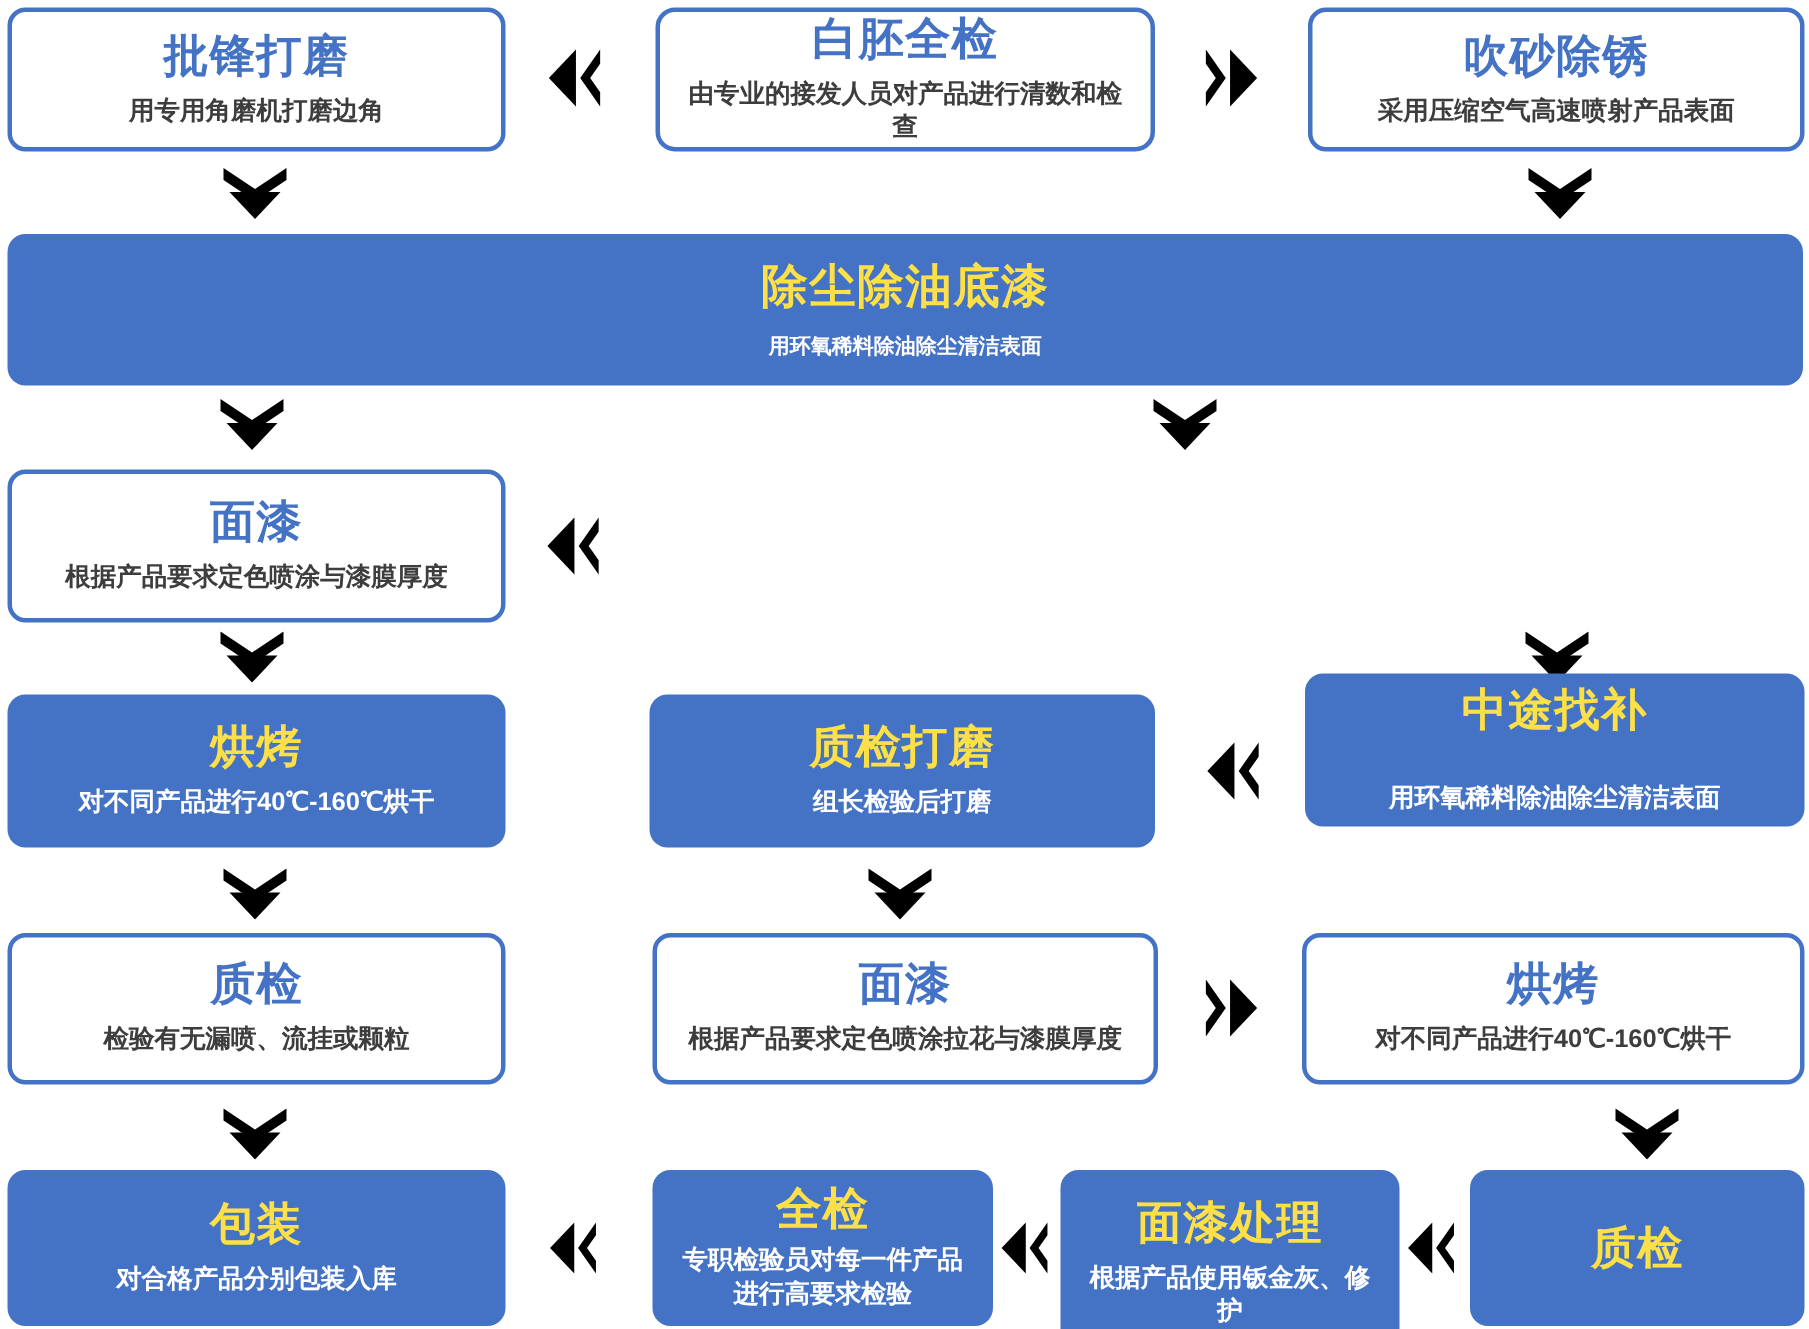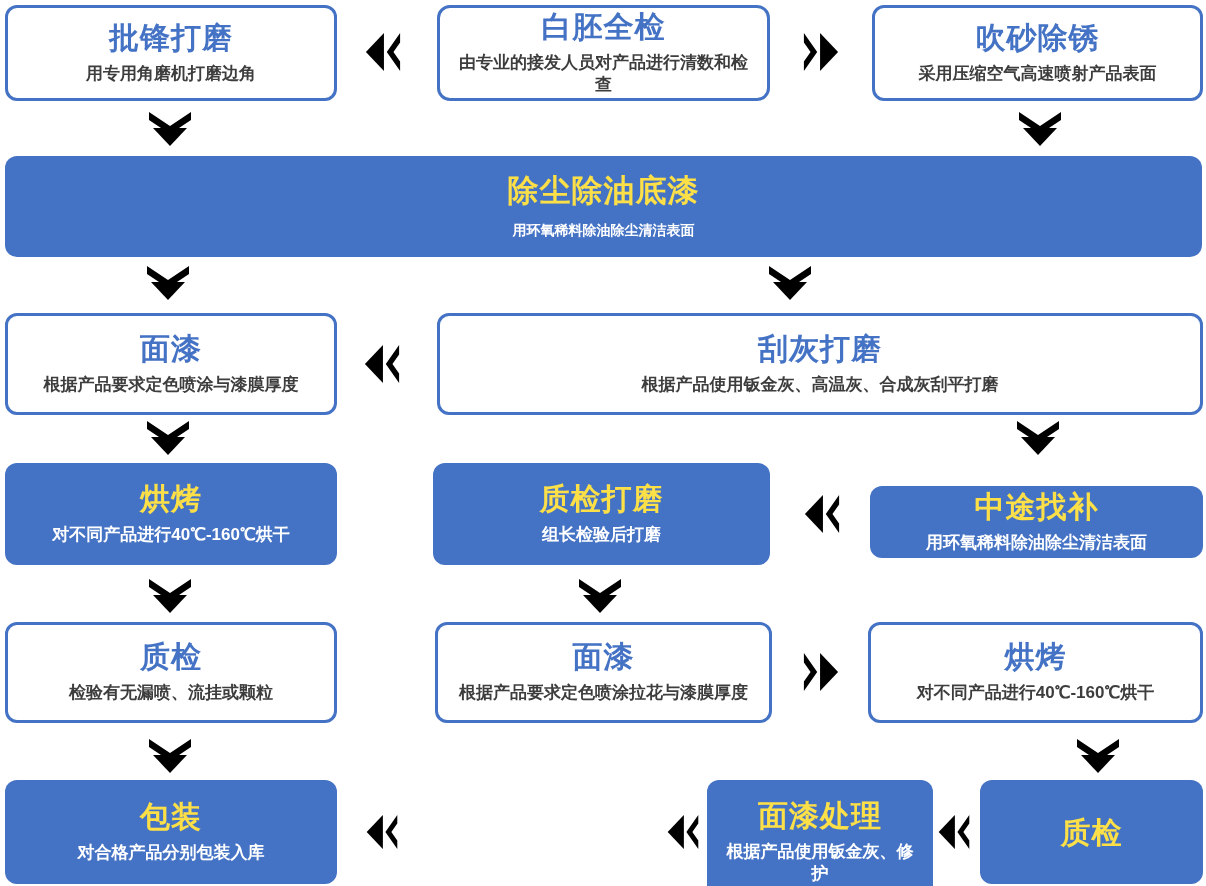--- a/index.html
+++ b/index.html
@@ -27,21 +27,21 @@
 
   
   .r1c1{left:5px;top:5px;width:332px;height:96px;}
   .r1c2{left:437px;top:5px;width:333px;height:96px;border-radius:13px;}
   .r1c3{left:872px;top:5px;width:331px;height:96px;}
   .banner{left:5px;top:156px;width:1197px;height:101px;}
   .r3c1{left:5px;top:313px;width:332px;height:102px;}
   .r3c2{left:437px;top:313px;width:766px;height:102px;}
   .r4c1{left:5px;top:463px;width:332px;height:102px;}
   .r4c2{left:433px;top:463px;width:337px;height:102px;}
-  .r4c3{left:870px;top:486px;width:333px;height:72px;}
+  .r4c3{left:870px;top:449px;width:333px;height:102px;justify-content:space-between;}
   .r5c1{left:5px;top:622px;width:332px;height:101px;}
   .r5c2{left:435px;top:622px;width:337px;height:101px;}
   .r5c3{left:868px;top:622px;width:335px;height:101px;}
   .r6c1{left:5px;top:780px;width:332px;height:104px;}
   .r6c2{left:435px;top:780px;width:227px;height:104px;}
   .r6c2 .subtitle,.r6c4 .subtitle{margin-top:6px;}
   .r6c3{left:707px;top:780px;width:226px;height:124px;}
   .r6c4{left:980px;top:780px;width:223px;height:104px;}
 
   
@@ -140,24 +140,20 @@
 
   <div class="box outline r3c1">
     <div class="title">面漆</div>
     <div class="subtitle">根据产品要求定色喷涂与漆膜厚度</div>
   </div>
   <div class="arrow hl2">
       <svg>
         <use href="#arr-left"></use>
       </svg>
     </div>
-  <div class="box outline r3c2">
-    <div class="title">刮灰打磨</div>
-    <div class="subtitle">根据产品使用钣金灰、高温灰、合成灰刮平打磨</div>
-  </div>
 
   <div class="arrow d5">
       <svg>
         <use href="#arr-down"></use>
       </svg>
     </div>
   <div class="arrow d6">
       <svg>
         <use href="#arr-down"></use>
       </svg>
@@ -223,20 +219,24 @@
 
   <div class="box filled r6c1">
     <div class="title">包装</div>
     <div class="subtitle">对合格产品分别包装入库</div>
   </div>
   <div class="arrow hl4">
       <svg>
         <use href="#arr-left"></use>
       </svg>
     </div>
+  <div class="box filled r6c2">
+    <div class="title">全检</div>
+    <div class="subtitle">专职检验员对每一件产品进行高要求检验</div>
+  </div>
   <div class="arrow hl5">
       <svg>
         <use href="#arr-left"></use>
       </svg>
     </div>
   <div class="box filled r6c3">
     <div class="title">面漆处理</div>
     <div class="subtitle">根据产品使用钣金灰、修护</div>
   </div>
   <div class="arrow hl6">

